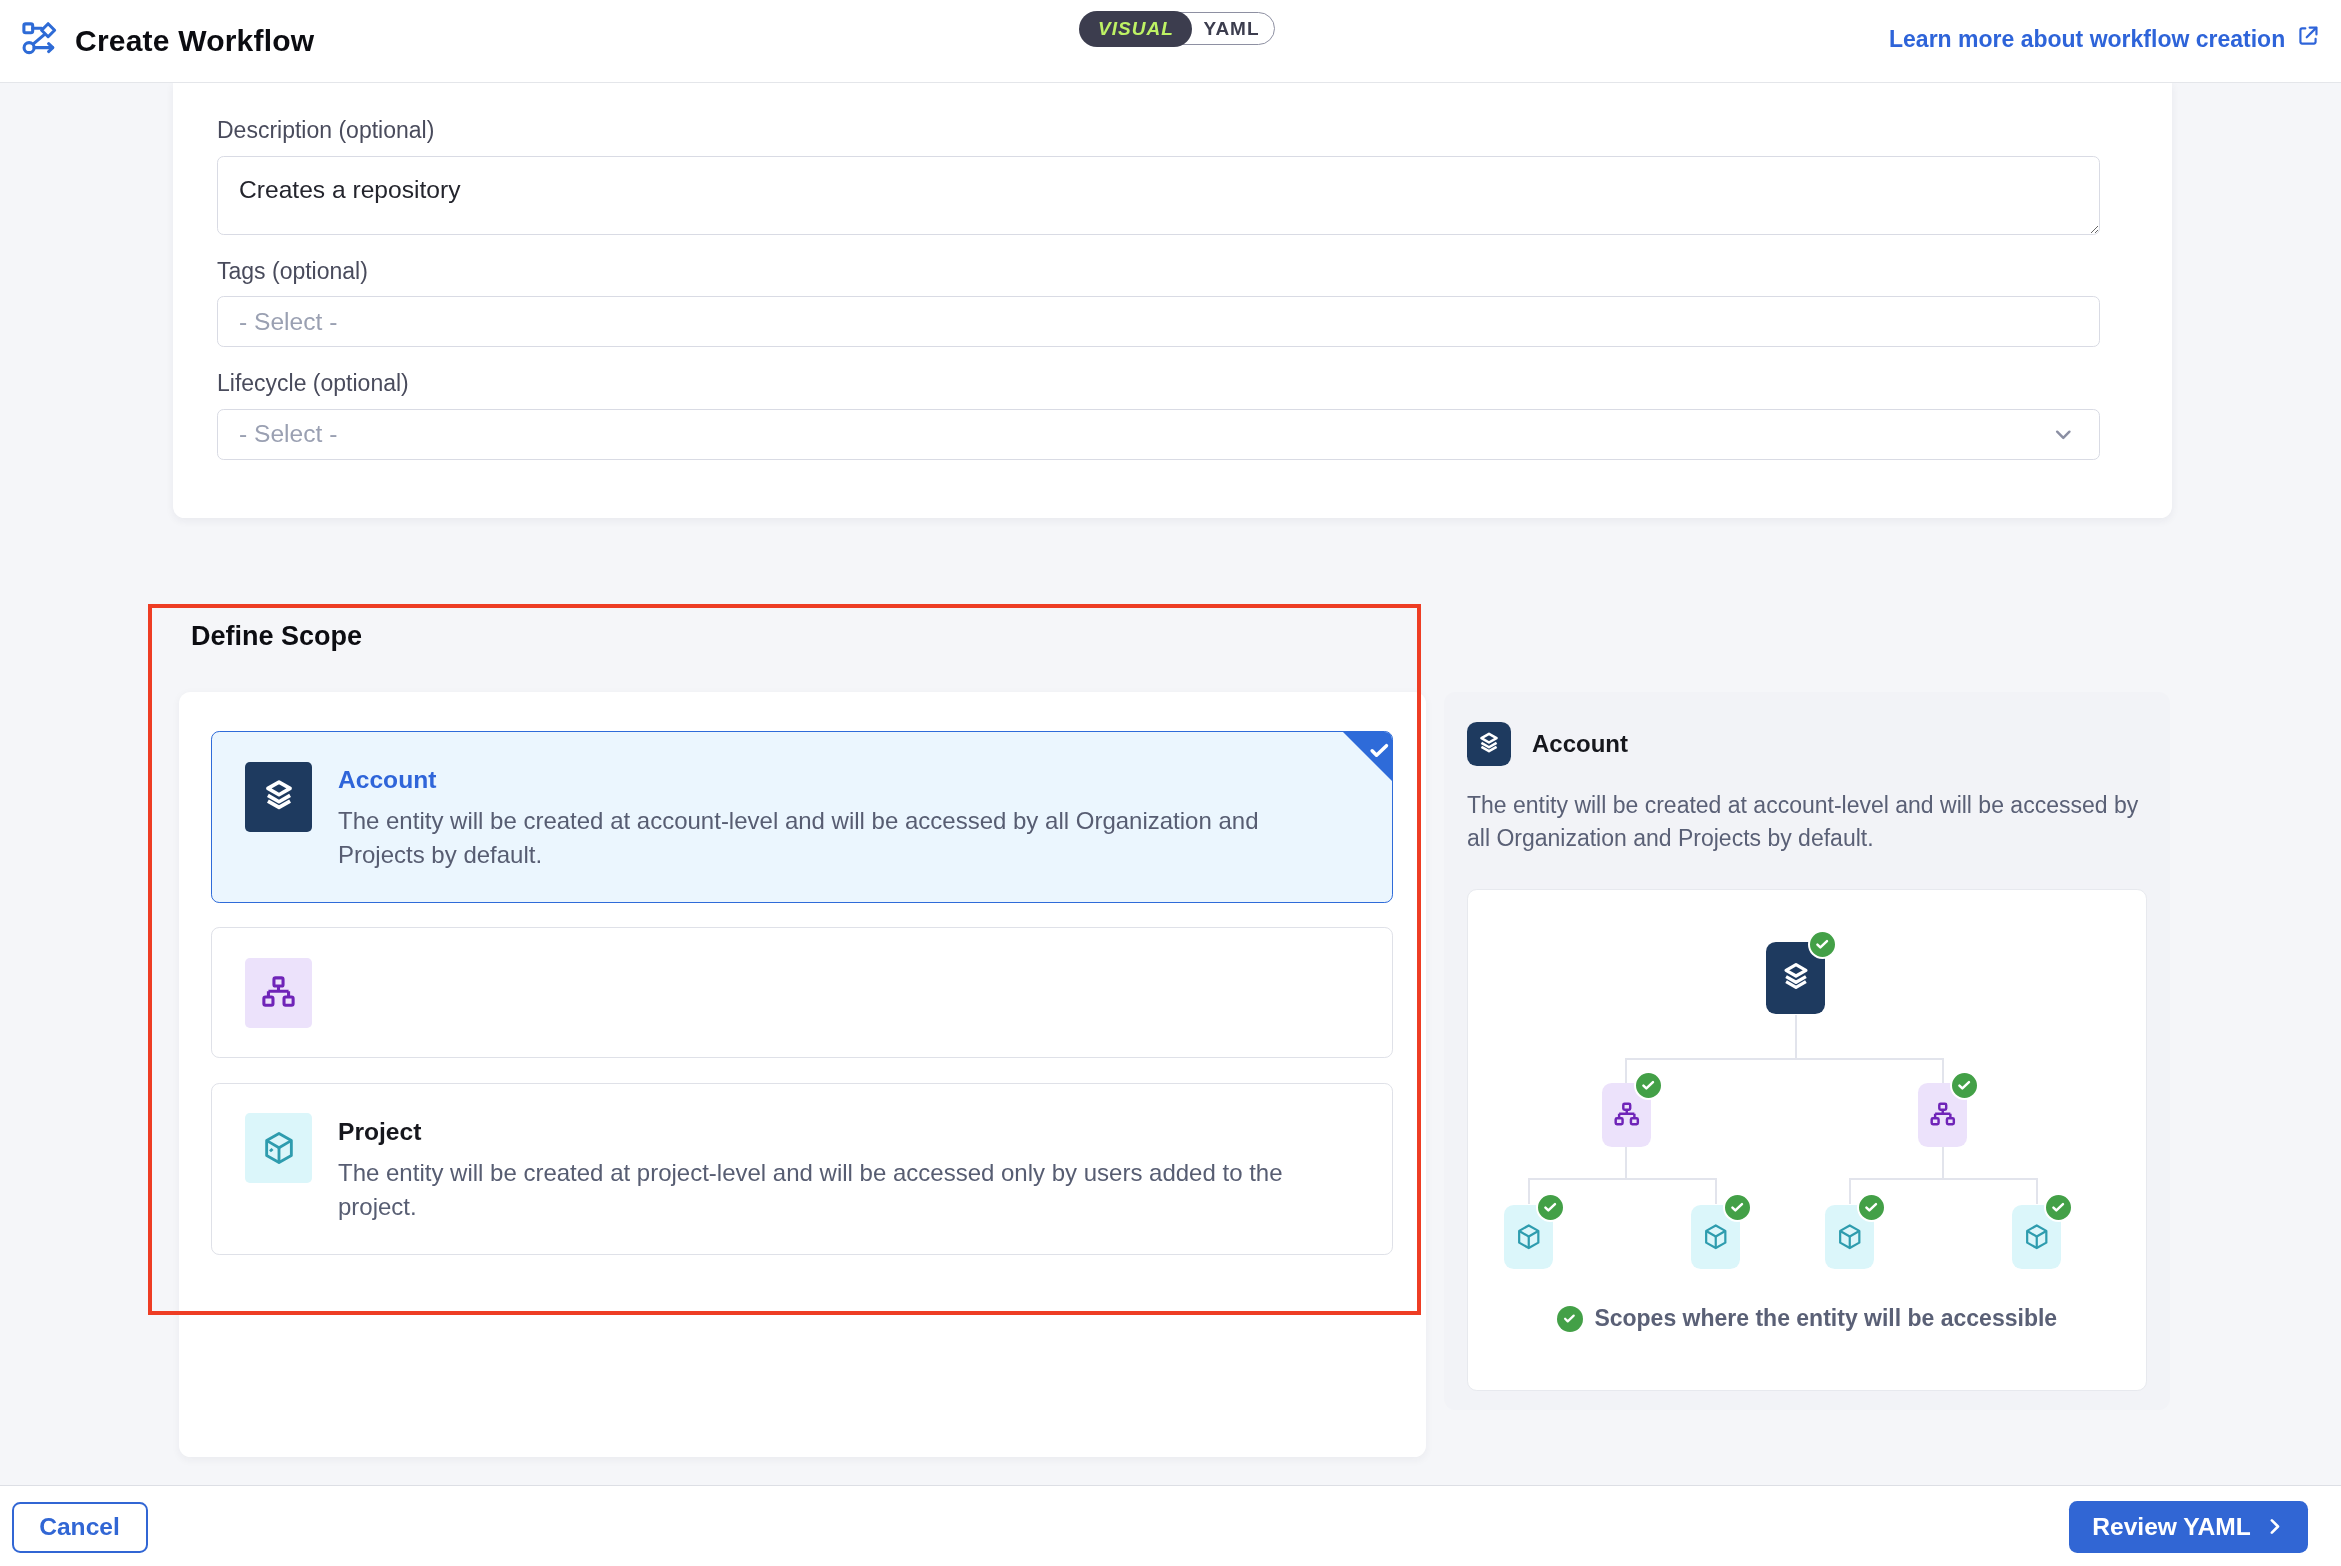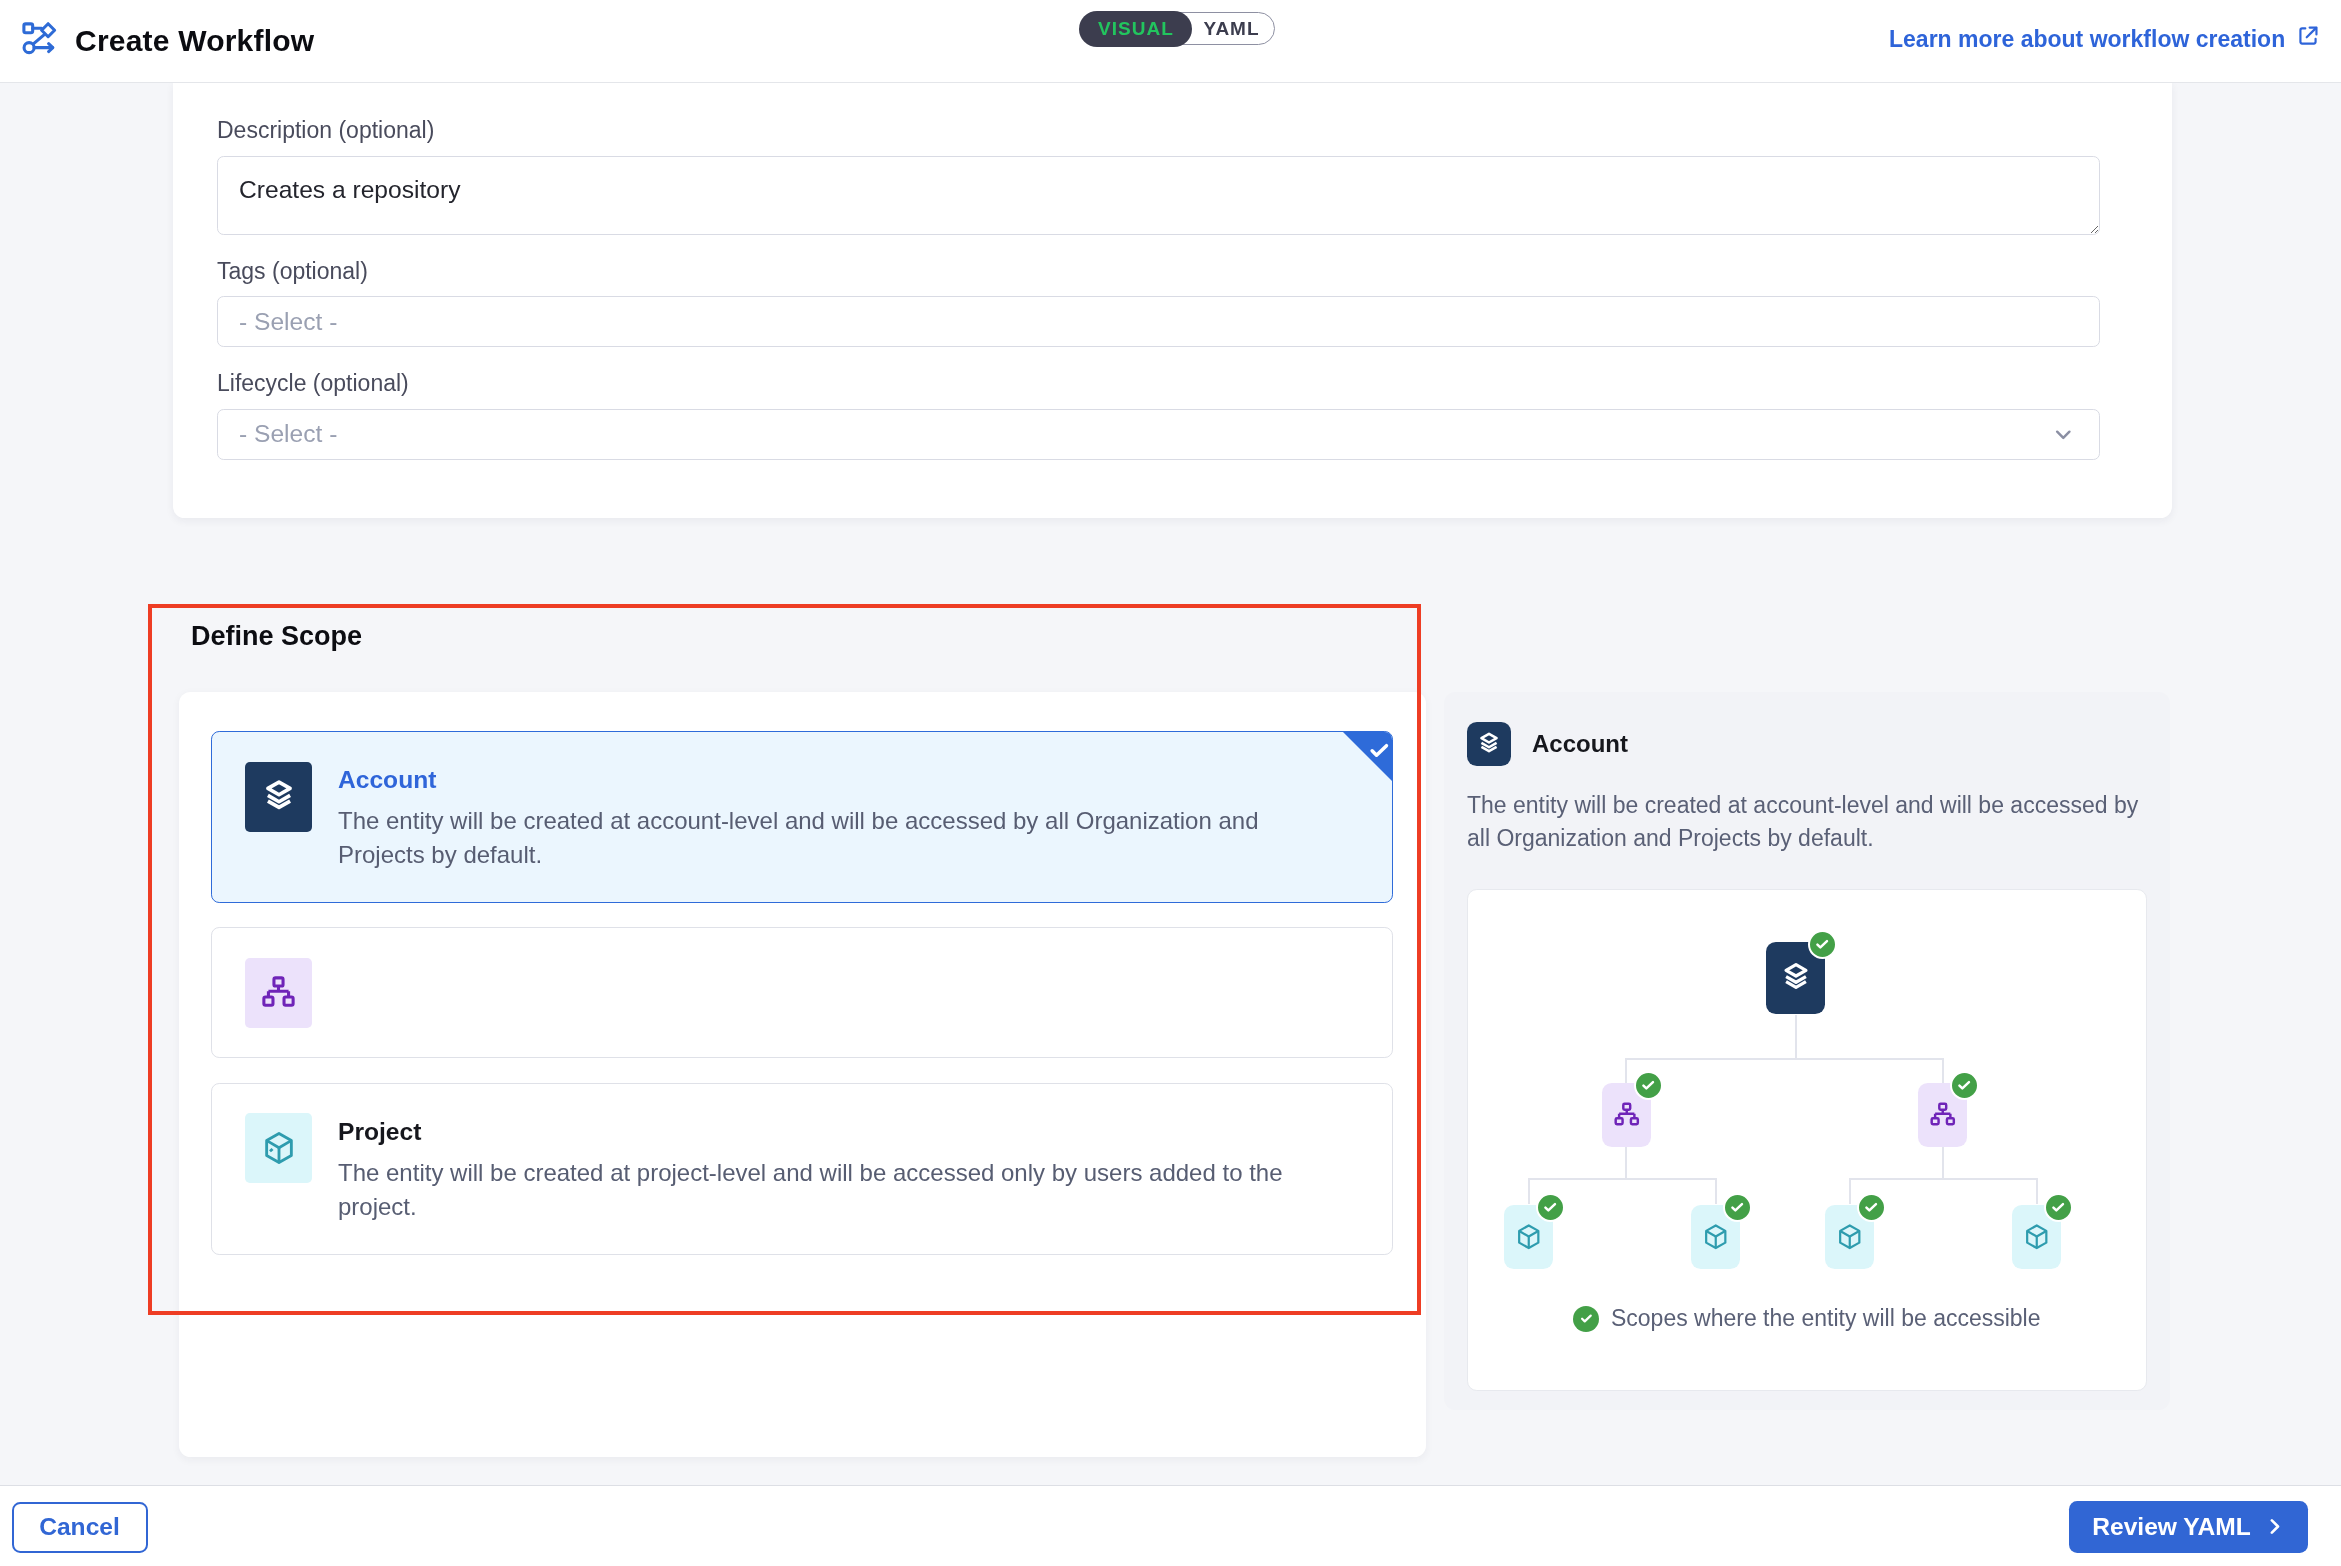--- a/index.html
+++ b/index.html
@@ -17,21 +17,21 @@
   .header-left { position:absolute; left:19.7px; top:0; height:82px; display:flex; align-items:center; gap:16.4px; }
   .page-title { font-size:30px; font-weight:700; color:#0b0c11; letter-spacing:0.2px; }
 
   .mode-toggle {
     position:absolute; left:1080px; top:11.5px; width:195px; height:33px;
     border:1.6px solid #8e90a2; border-radius:19.7px; background:#fff; display:flex; align-items:center;
   }
   .mode-seg { font-size:19px; font-weight:700; letter-spacing:1px; text-align:center; }
   .mode-seg.active {
     position:absolute; left:-1.6px; top:-1.6px; height:36px; width:113px; line-height:36px;
-    background:#3c3d4e; color:#22c55e; border-radius:19.7px; z-index:2;
+    background:#3c3d4e; color:#bef264; border-radius:19.7px; z-index:2;font-style:italic;
   }
   .mode-seg.inactive { position:absolute; right:0; top:0; width:85px; line-height:31px; color:#3c3d4e; }
 
   .learn-link {
     position:absolute; right:21px; top:23px; display:flex; align-items:center; gap:9.8px;
     color:#2e64d9; font-size:23px; font-weight:700; cursor:pointer;
   }
 
   
   .form-card {
@@ -96,21 +96,21 @@
   }
   .conn { position:absolute; background:#e2e4ec; }
   .node { position:absolute; border-radius:9.8px; display:flex; align-items:center; justify-content:center; }
   .node.navy   { width:59px; height:72px; background:#1e3a5f; }
   .node.purple { width:49px; height:64px; background:#ece2fb; }
   .node.cyan   { width:49px; height:64px; background:#dbf6fa; }
   .badge {
     position:absolute; top:-12.3px; right:-12.3px; width:29.5px; height:29.5px; border-radius:50%;
     background:#43a047; border:2.5px solid #fff; display:flex; align-items:center; justify-content:center;
   }
-  .legend { position:absolute; left:0; right:0; top:415px; display:flex; align-items:center; justify-content:center; gap:11.5px; }
+  .legend { position:absolute; left:0; right:0; top:415px; display:flex; align-items:center; justify-content:center; gap:11.5px;font-weight:bold; }
   .legend-badge { width:26px; height:26px; border-radius:50%; background:#43a047; display:flex; align-items:center; justify-content:center; flex:0 0 auto; }
   .legend-text { font-size:23px; color:#5a6076; }
 
   
   .annotation {
     position:absolute; left:148px; top:604px; width:1273px; height:711px;
     border:4.1px solid #ee3d24; pointer-events:none; z-index:20;
   }
 
   

